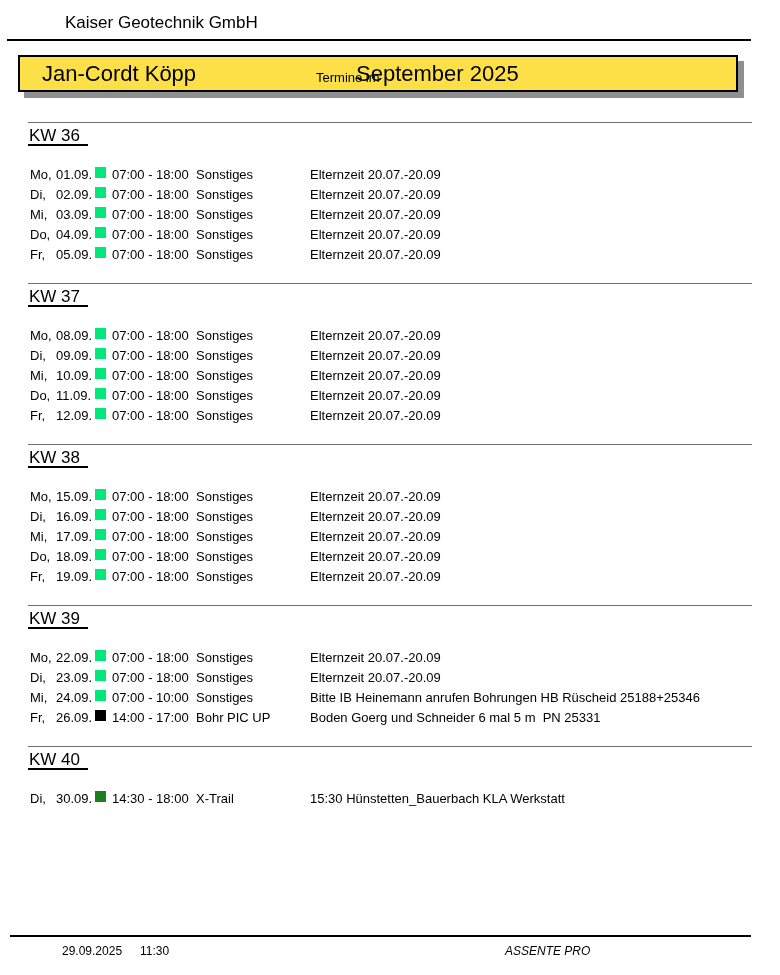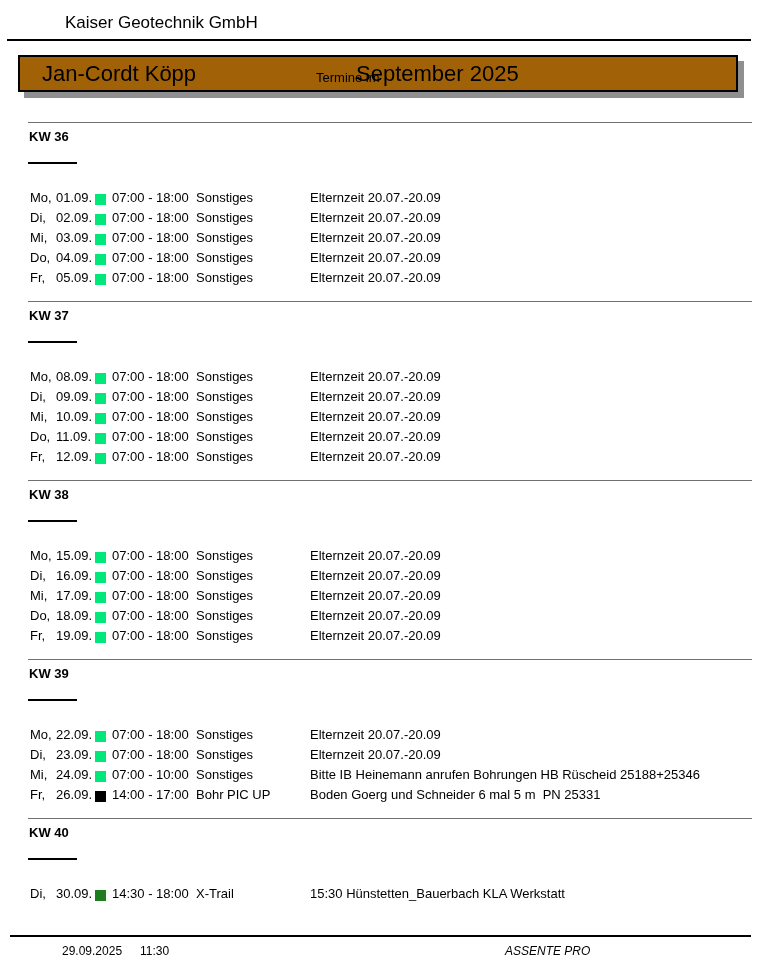--- a/index.html
+++ b/index.html
@@ -29,21 +29,21 @@
     background: #000;
   }
 
   
   .title-box {
     position: absolute;
     left: 18px;
     top: 55px;
     width: 716px;
     height: 33px;
-    background: #a16207;
+    background: #fde047;
     border: 2px solid #000;
     box-shadow: 6px 6px 0 #8f8f8f;
   }
   .title-name {
     position: absolute;
     left: 22px;
     top: 4px;
     font-size: 22px;
     white-space: nowrap;
   }
@@ -73,32 +73,31 @@
   .section { margin-bottom: 16px; }
   .separator {
     margin-left: 28px;
     width: 724px;
     height: 1px;
     background: #707070;
   }
   .kw-wrap { margin: 4px 0 0 28px; }
   .kw {
     display: inline-block;
-    font-size: 13px;
+    font-size: 17px;
     line-height: 15px;
-    padding: 0 8px 18px 1px;
+    padding: 0 8px 1px 1px;
     border-bottom: 2px solid #000;
     white-space: nowrap;
-    font-weight: bold;
   }
   .rows { margin-top: 21px; }
   .row {
     height: 20px;
     display: flex;
-    align-items: flex-end;
+    align-items: flex-start;
     font-size: 13px;
     white-space: nowrap;
   }
   .day    { margin-left: 30px; width: 26px; }
   .date   { width: 39px; }
   .square { width: 11px; height: 11px; margin-right: 6px; flex: 0 0 auto; }
   .time   { width: 84px; }
   .category { width: 114px; }
   .desc   { white-space: pre; }
 

